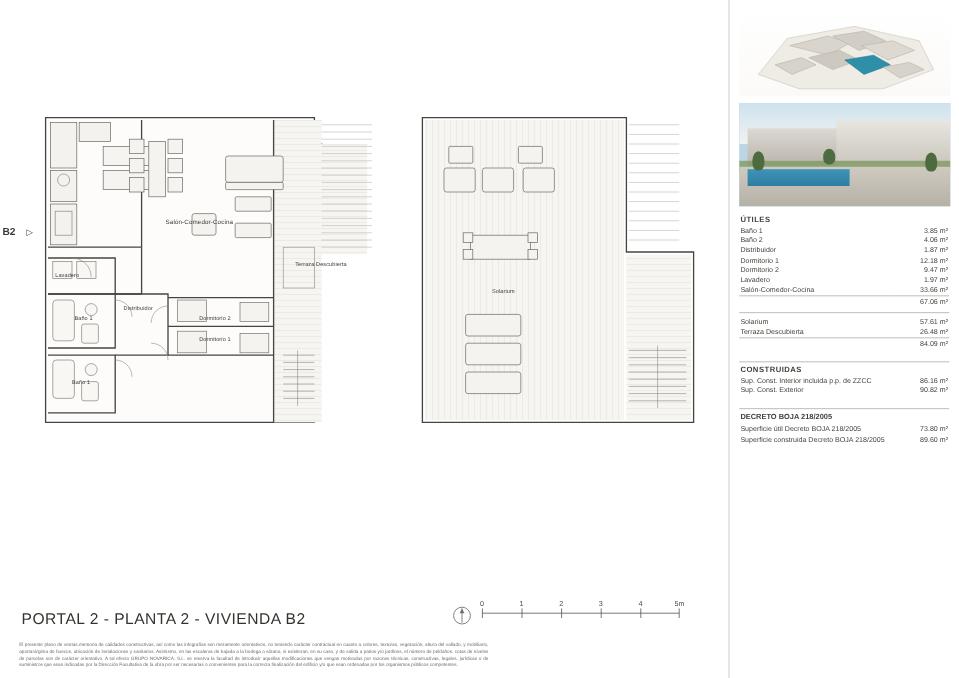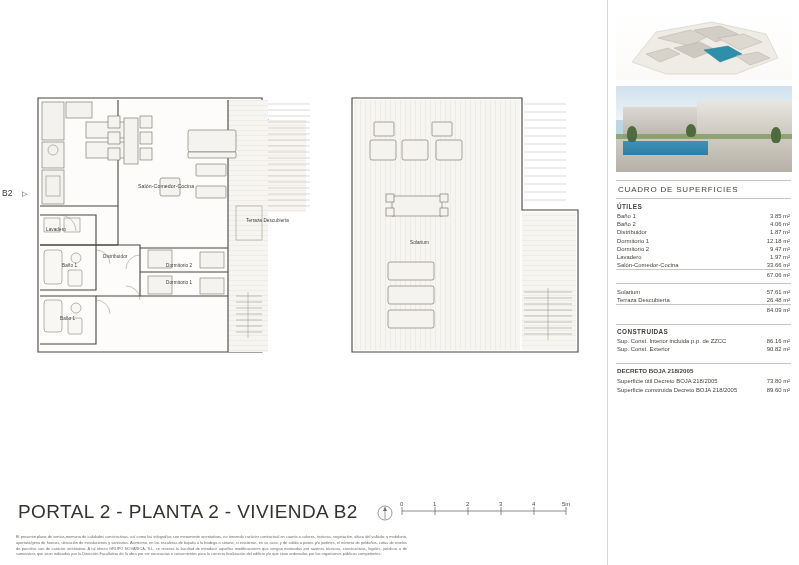--- a/index.html
+++ b/index.html
@@ -62,31 +62,31 @@
   tr.sum td { border-top:1px solid #c9c7c2; padding-top:2px; }
   tr.sum td.val { font-weight:normal; }
   .rule { border-top:1px solid #c9c7c2; margin:4px 0 3px 0; }
   .decreto { font-size:6.2px; font-weight:bold; margin:2px 0 3px 1px; color:#3f3f3c; }
 
   
   .plan-wrap { position:absolute; left:0; top:0; width:607px; height:565px; }
 
   .footer-title {
     position:absolute; left:18px; bottom:42px;
-    font-size:19px; letter-spacing:.4px; color:#34342f;
+    font-size:13px; letter-spacing:.4px; color:#34342f;
   }
   .scalebar { position:absolute; right:26px; bottom:42px; width:185px; height:22px; }
   .scalebar .ticks { font-size:6px; color:#4a4a45; }
   .legalese {
     position:absolute; left:16px; right:200px; bottom:8px;
     font-size:3.9px; line-height:1.45; color:#6b6b66; text-align:justify;
   }
   .north { position:absolute; right:214px; bottom:44px; width:16px; height:16px; }
 
-  .b2-label { position:absolute; left:2px; top:188px; font-size:8.5px; font-weight:normal; color:#3a3a36; }
+  .b2-label { position:absolute; left:2px; top:188px; font-size:8.5px; font-weight:bold; color:#3a3a36; }
   .b2-arrow { position:absolute; left:22px; top:190px; font-size:7px; color:#3a3a36; }
 
   .rm-label { position:absolute; font-size:4.6px; color:#3b3b37; letter-spacing:.1px; white-space:nowrap; }
   .rm-label.big { font-size:5.2px; }
 
   svg.plan { position:absolute; left:0; top:0; }
 </style>
 </head>
 <body>
 
@@ -351,21 +351,20 @@
       <div class="bldg2"></div>
       <div class="bldg"></div>
       <div class="grass"></div>
       <div class="deck"></div>
       <div class="pool"></div>
       <div class="tree" style="left:6%; top:46%;"></div>
       <div class="tree" style="left:88%; top:48%;"></div>
       <div class="tree" style="left:40%; top:44%; height:13px;"></div>
     </div>
 
-    <div class="tbl-title">CUADRO DE SUPERFICIES</div>
 
     <div class="grp-title">ÚTILES</div>
     <table class="areas">
       <tbody>
           <tr>
             <td>Baño 1</td>
             <td class="val">3.85 m²</td>
           </tr>
       <tr>
             <td>Baño 2</td>

